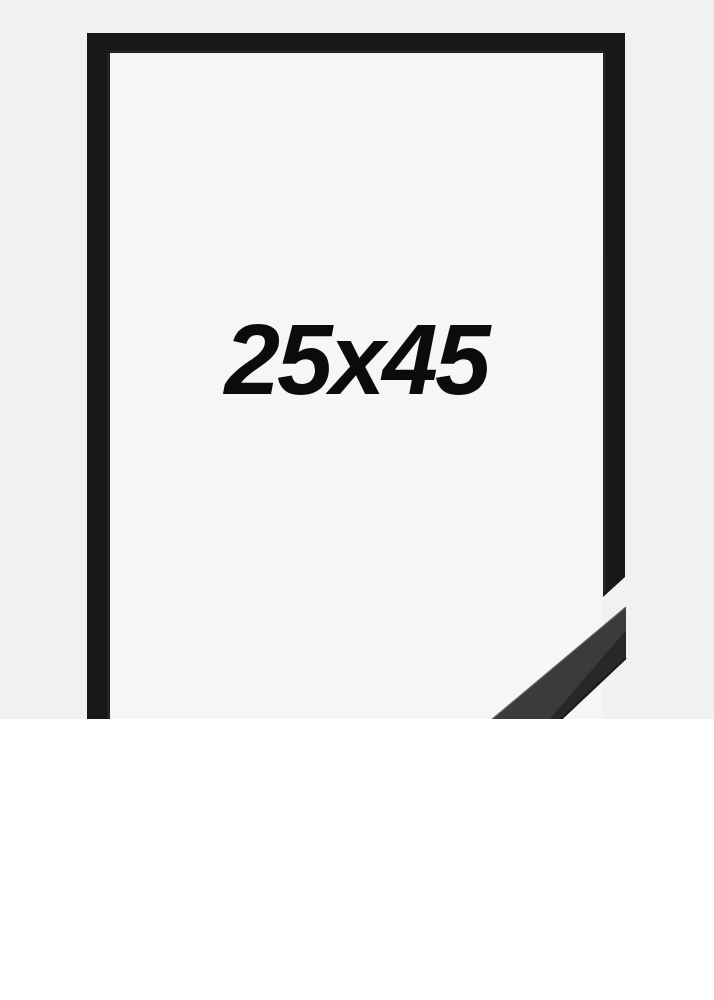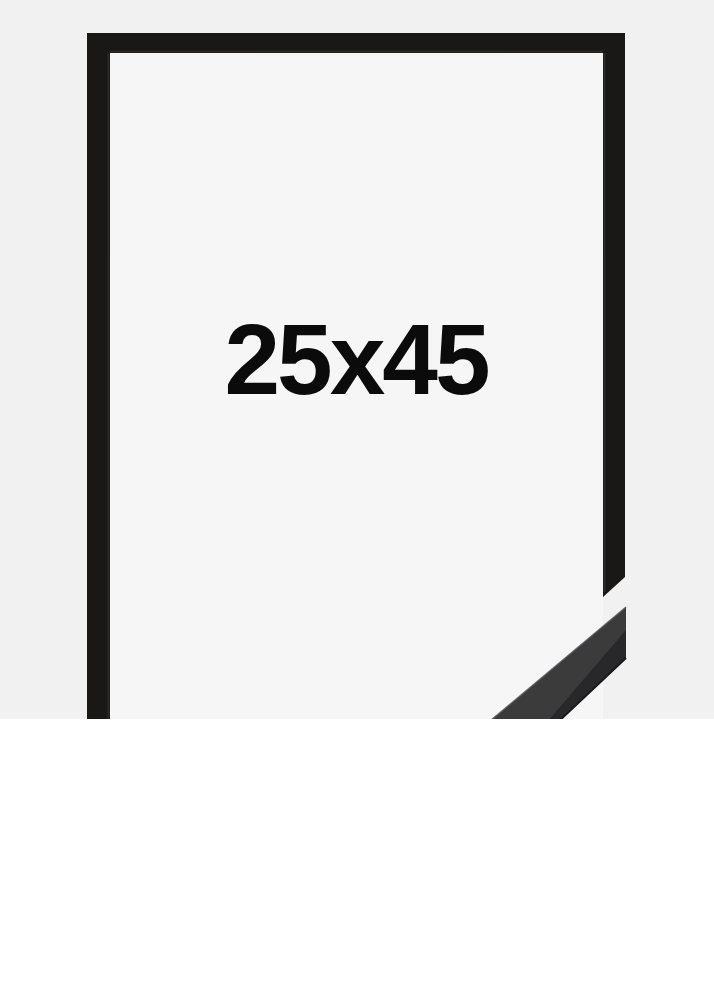--- a/index.html
+++ b/index.html
@@ -5,20 +5,21 @@
   html, body {
     margin: 0;
     padding: 0;
   }
   .stage {
     position: relative;
     width: 714px;
     height: 719px;
     overflow: hidden;
     font-family: "Liberation Sans", sans-serif;
+    font-style: italic;
   }
   .stage svg {
     position: absolute;
     left: 0;
     top: 0;
     display: block;
   }
   .size-text {
     font-family: "Liberation Sans", sans-serif;
     font-weight: bold;

